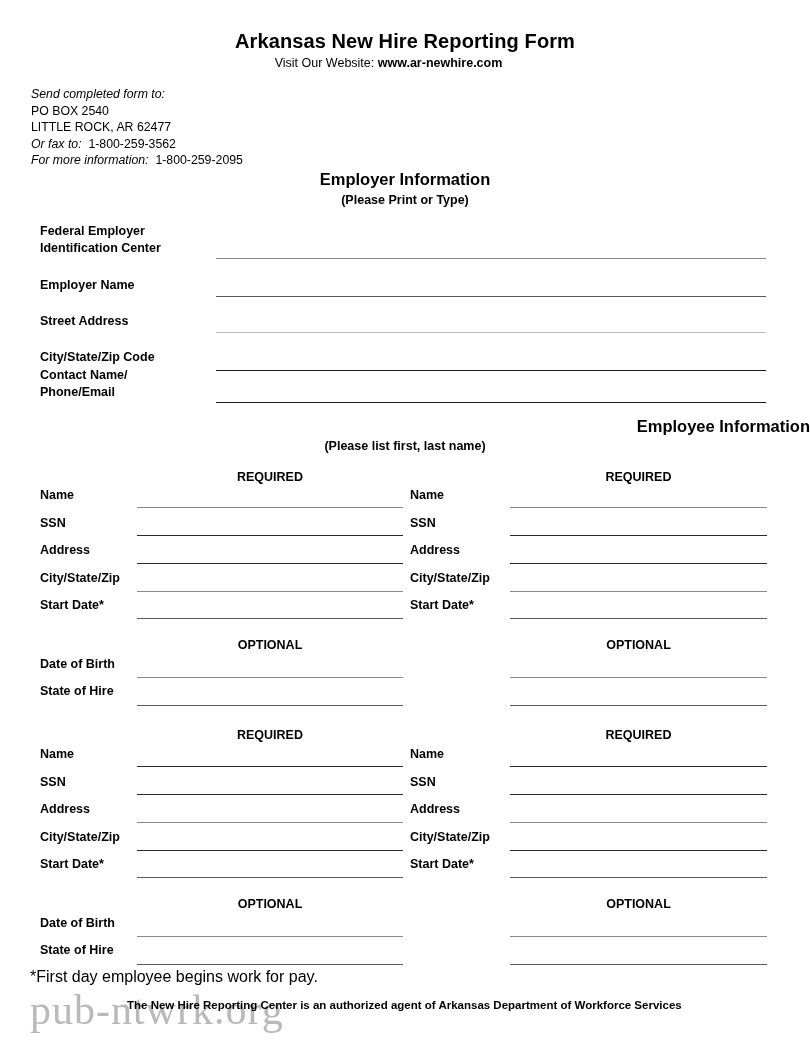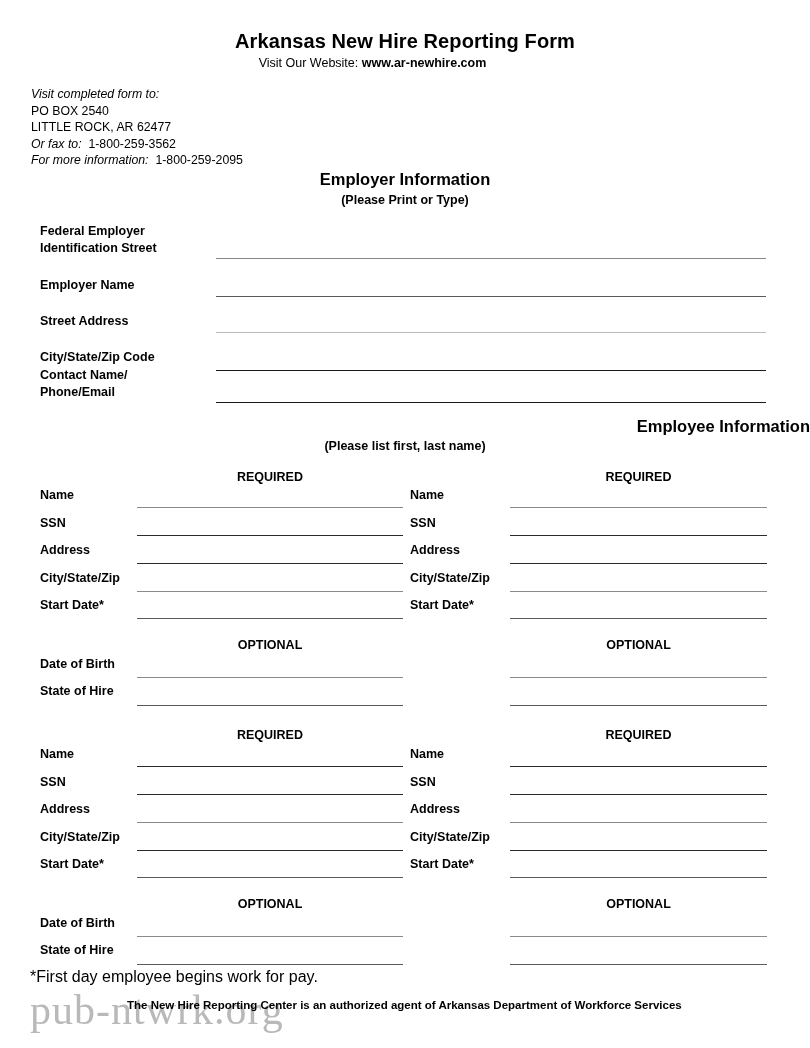--- a/index.html
+++ b/index.html
@@ -26,21 +26,21 @@
     left: 0;
     top: 30px;
     width: 810px;
     text-align: center;
     font-size: 20px;
     font-weight: bold;
     letter-spacing: 0.1px;
   }
   .form-subtitle {
     position: absolute;
-    left: 2px;
+    left: 18px;
     top: 56px;
     width: 741px;
     text-align: center;
     font-size: 12.5px;
   }
   .form-subtitle .site {
     font-weight: bold;
   }
 
   
@@ -125,32 +125,32 @@
 <body>
 
 <div id="page">
 
   <div class="form-title">Arkansas New Hire Reporting Form</div>
   <div class="form-subtitle">
     <span>Visit Our Website: </span><span class="site">www.ar-newhire.com</span>
   </div>
 
   <div class="mail-block">
-    <div class="mail-line ital">Visit completed form to:</div>
+    <div class="mail-line ital">Send completed form to:</div>
     <div class="mail-line">PO BOX 2540</div>
     <div class="mail-line">LITTLE ROCK, AR 62477</div>
     <div class="mail-line"><span class="ital">Or fax to:</span>  <span>1-800-259-3562</span></div>
     <div class="mail-line"><span class="ital">For more information:</span>  <span>1-800-259-2095</span></div>
   </div>
 
   <div class="section-head" style="top:170px;">Employer Information</div>
   <div class="section-sub" style="top:193px;">(Please Print or Type)</div>
 
   <div class="lbl" style="left:40px; top:223px;"><span>Federal Employer</span>
-<span>Identification Street</span></div>
+<span>Identification Center</span></div>
   <div class="rule" style="left:216px; top:258px; width:550px; border-top-width:1px; border-top-color:#888888;"></div>
 
   <div class="lbl" style="left:40px; top:277px;">Employer Name</div>
   <div class="rule" style="left:216px; top:296px; width:550px; border-top-width:1.6px; border-top-color:#5a5a5a;"></div>
 
   <div class="lbl" style="left:40px; top:313px;">Street Address</div>
   <div class="rule" style="left:216px; top:332px; width:550px; border-top-width:1.4px; border-top-color:#bbbbbb;"></div>
 
   <div class="lbl" style="left:40px; top:349px;">City/State/Zip Code</div>
   <div class="rule" style="left:216px; top:370px; width:550px; border-top-width:1.6px; border-top-color:#1a1a1a;"></div>

